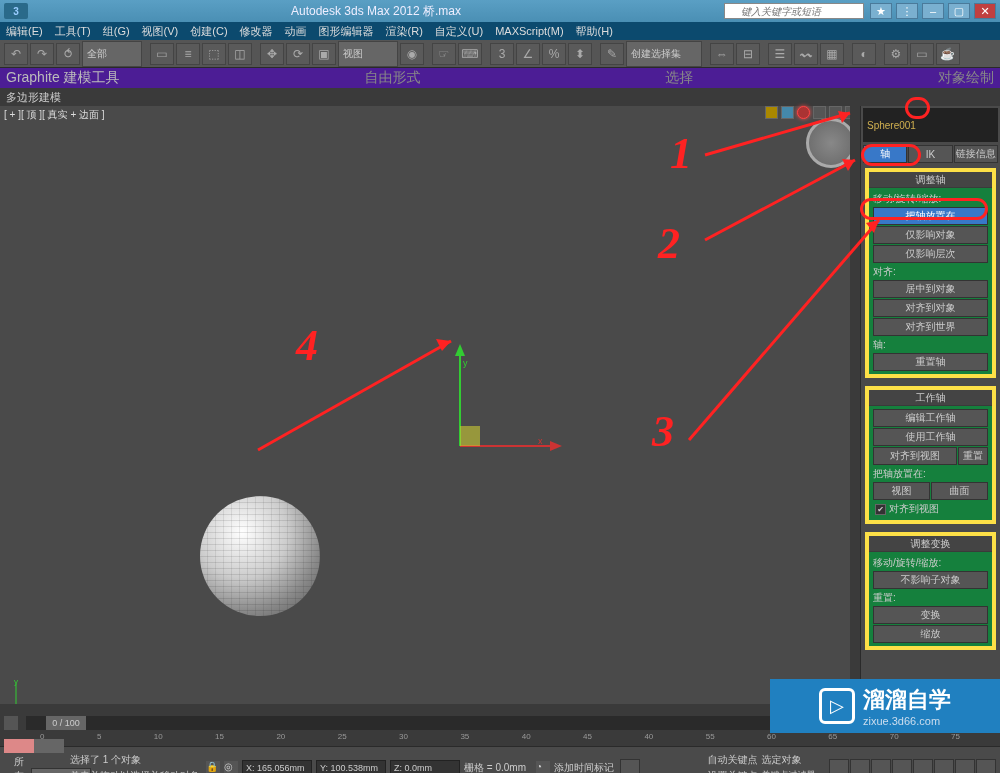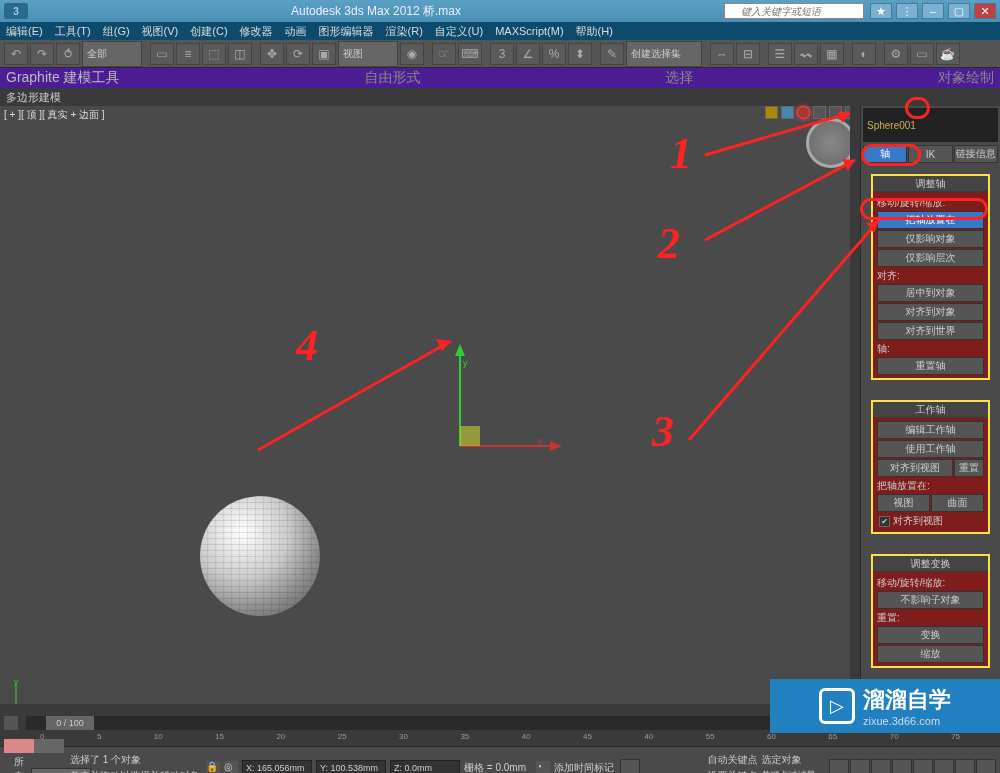--- a/index.html
+++ b/index.html
@@ -38,30 +38,30 @@
 .gizmo { position: absolute; left: 450px; top: 230px; width: 120px; height: 120px; pointer-events: none; }
 .axis-indicator { position: absolute; left: 14px; bottom: 6px; width: 30px; height: 30px; }
 .vp-scroll-h { position: absolute; bottom: 0; left: 0; right: 0; height: 10px; background: #3a3a3a; }
 .vp-scroll-v { position: absolute; right: 0; top: 0; bottom: 10px; width: 10px; background: #3a3a3a; }
 
 .panel { width: 140px; background: #4a4a4a; border-left: 1px solid #2a2a2a; display: flex; flex-direction: column; }
 .obj-name { height: 34px; background: #222; color: #d0b050; padding: 0 4px; margin: 2px; display: flex; align-items: center; font-size: 10px; }
 .btn-row { display: flex; margin: 1px 2px; gap: 1px; }
 .pbtn { flex: 1; height: 18px; background: #555; border: 1px solid #333; display: flex; align-items: center; justify-content: center; font-size: 10px; color: #ccc; }
 .pbtn.blue { background: #3878c8; color: #fff; }
-.psection { margin: 10px; border: 2px solid #fde047; background: #7f1d1d; }
+.psection { margin: 4px; border: 4px solid #fde047; background: #15803d; }
 .psection-header { height: 16px; background: #444; display: flex; align-items: center; justify-content: center; font-size: 10px; color: #ccc; border-bottom: 1px solid #3a3a3a; }
 .psection-body { padding: 2px; }
 .plabel { font-size: 10px; color: #ccc; margin: 2px 2px 0 2px; }
 .check-row { display: flex; align-items: center; gap: 3px; margin: 2px 4px; font-size: 10px; }
 .check { width: 11px; height: 11px; background: #333; border: 1px solid #666; display: flex; align-items: center; justify-content: center; color: #ccc; font-size: 8px; }
 
 .timeline { height: 18px; background: #3a3a3a; display: flex; align-items: center; }
 .time-slider { flex: 1; height: 14px; background: #2a2a2a; margin: 0 4px; position: relative; }
-.time-handle { position: absolute; left: 20px; top: 0; width: 48px; height: 14px; background: #666; font-size: 9px; display: flex; align-items: center; justify-content: center; }
+.time-handle { position: absolute; left: 20px; top: 0; width: 40px; height: 14px; background: #666; font-size: 9px; display: flex; align-items: center; justify-content: center; }
 .ruler { height: 14px; background: #3a3a3a; display: flex; font-size: 8px; color: #999; padding: 0 40px; justify-content: space-between; }
 
 .status { height: 42px; background: #4a4a4a; display: flex; align-items: center; padding: 0 4px; gap: 6px; border-top: 1px solid #2a2a2a; }
 .status-block { display: flex; flex-direction: column; gap: 2px; }
 .status-line { font-size: 10px; color: #ccc; display: flex; align-items: center; gap: 4px; }
 .coord-box { width: 70px; height: 16px; background: #333; border: 1px solid #222; padding: 0 3px; font-size: 9px; display: flex; align-items: center; justify-content: space-between; }
 .nav-btns { display: flex; gap: 1px; }
 .nav-btns div { width: 20px; height: 18px; background: #555; border: 1px solid #333; }
 .lockrow input { background: #666; border: 1px solid #333; color: #ccc; width: 60px; height: 16px; font-size: 10px; }
 

